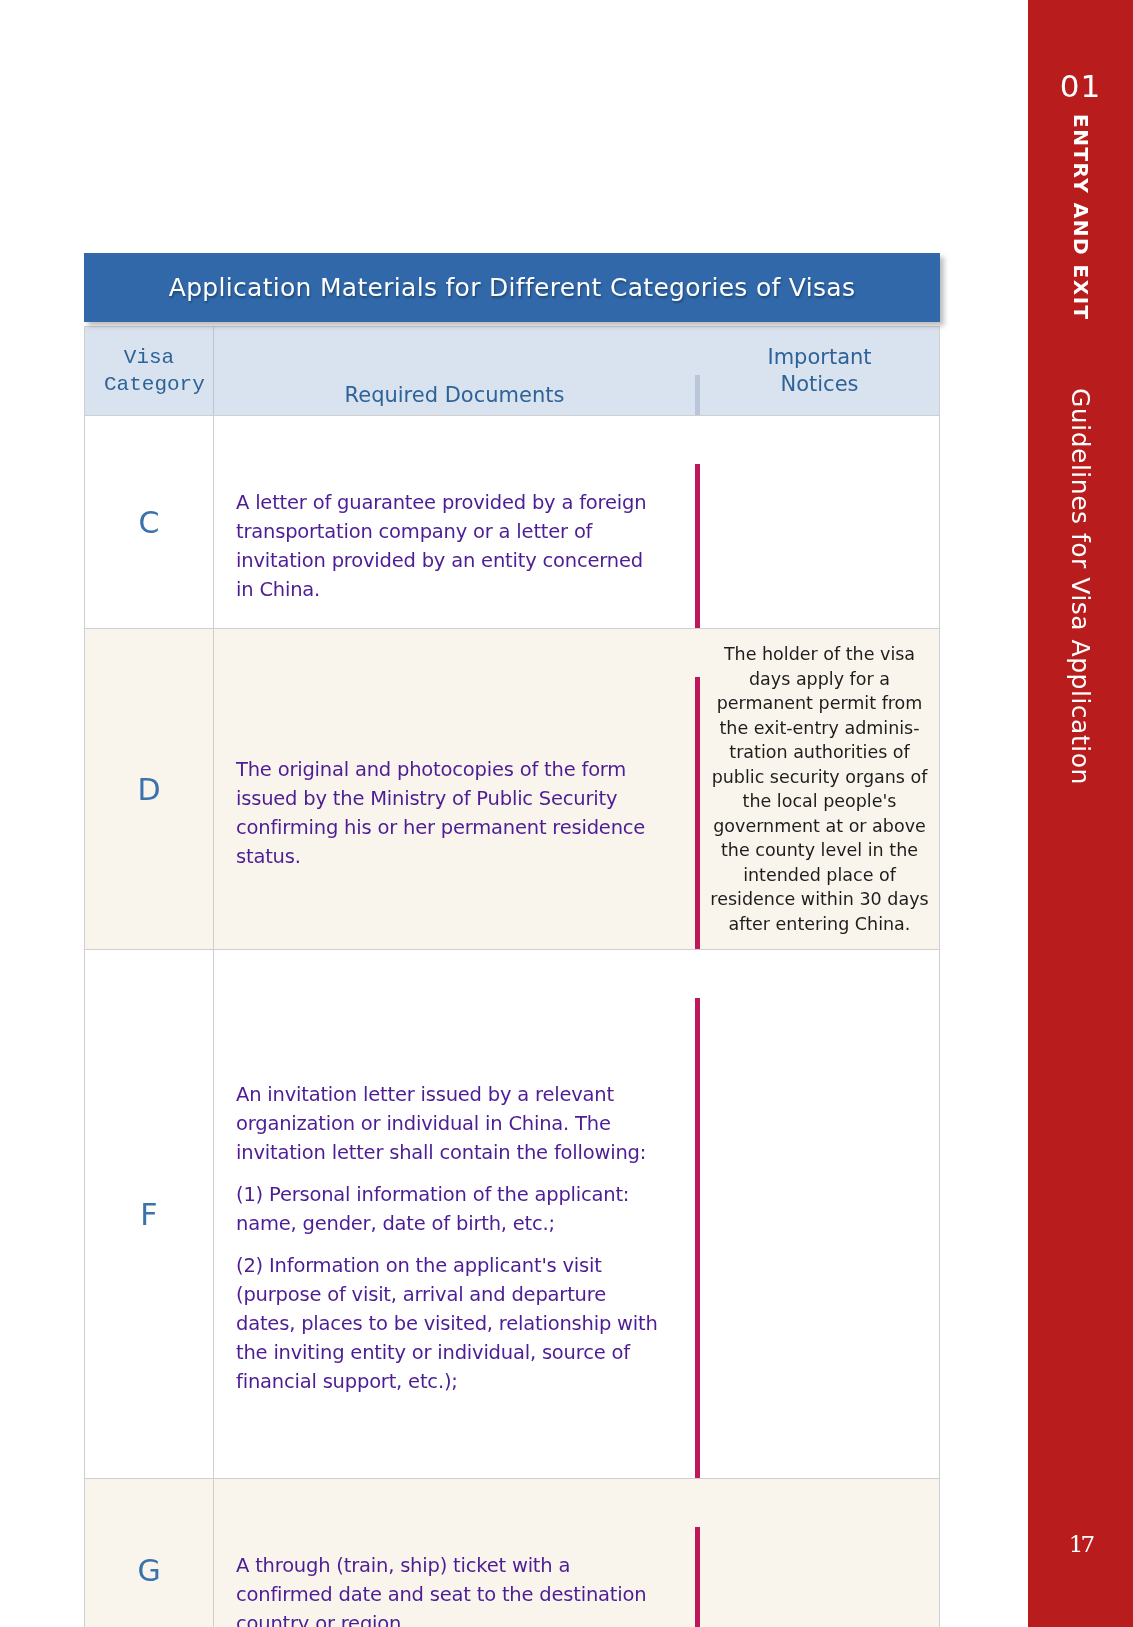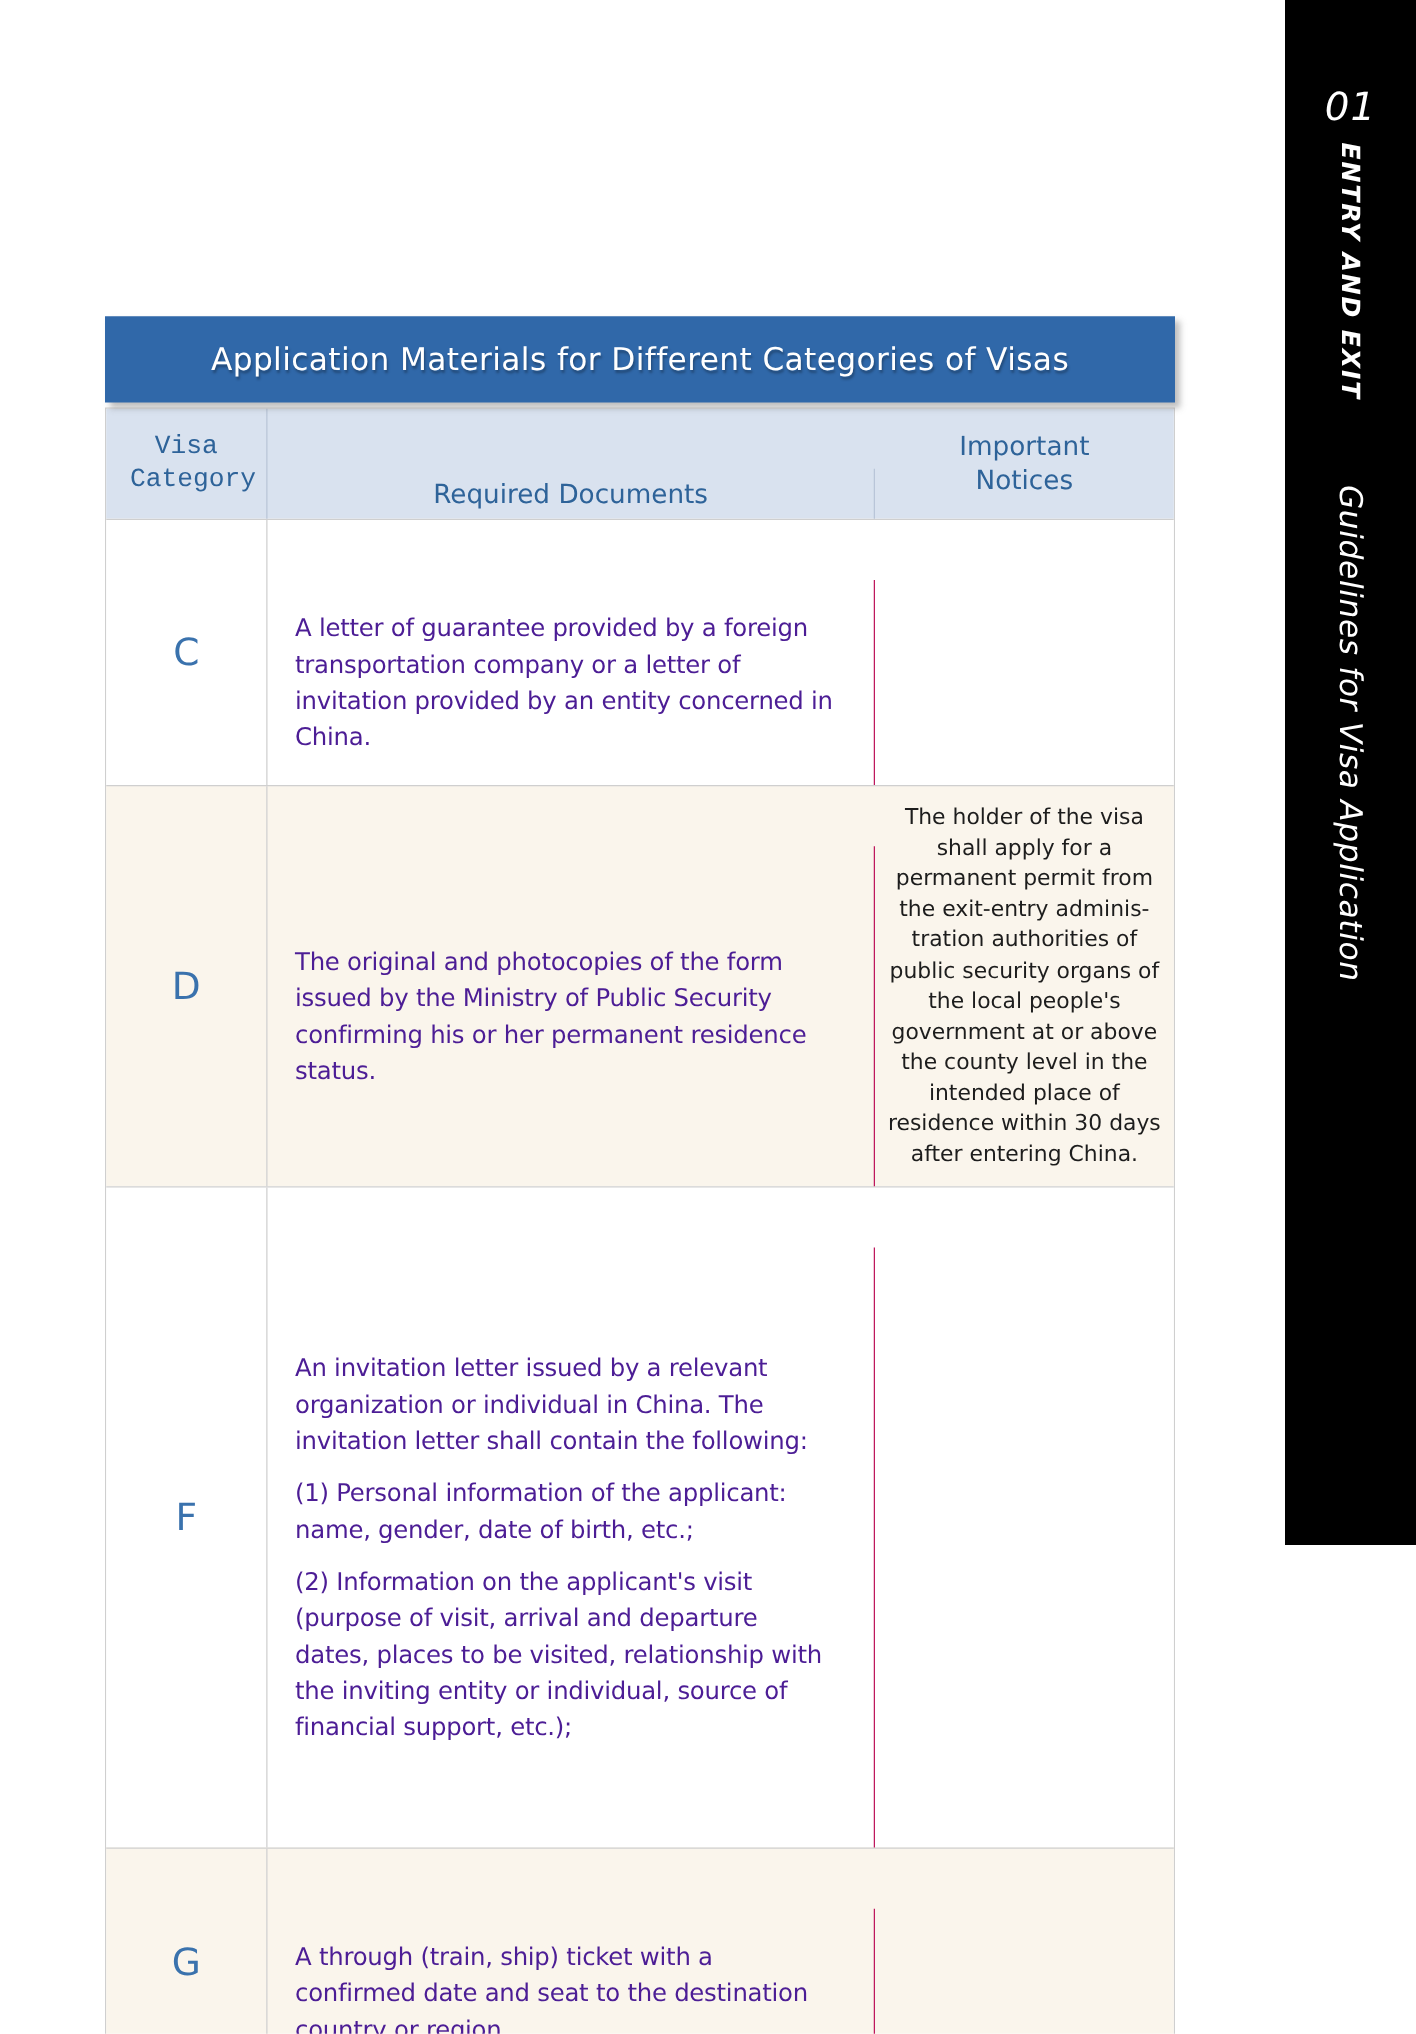--- a/index.html
+++ b/index.html
@@ -7,23 +7,22 @@
   body {
     width: 1133px; height: 1627px;
     position: relative;
     font-family: "DejaVu Sans", "Liberation Sans", sans-serif;
     overflow: hidden;
   }
 
   
   .sidebar {
     position: absolute; top: 0; right: 0;
-    width: 105px; height: 1236px;
-    background: #000000;
-    font-style: italic;
+    width: 105px; height: 1627px;
+    background: #b91c1c;
   }
   .chapter-number {
     position: absolute; top: 68px; left: 0;
     width: 100%; text-align: center;
     color: #ffffff; font-size: 31px; letter-spacing: 1px;
   }
   .chapter-title {
     position: absolute; top: 114px; left: 50%;
     transform: translateX(-50%);
     writing-mode: vertical-rl;
@@ -62,21 +61,21 @@
     position: relative; z-index: 2;
   }
   .table-grid {
     border: 1px solid #cfcfcf;
     background: #ffffff;
     position: relative; z-index: 1;
   }
   .trow { display: flex; }
   .trow + .trow { border-top: 1px solid #cfcfcf; }
   .cell-cat   { width: 129px; flex: 0 0 129px; display: flex; align-items: center; justify-content: center; border-right: 1px solid #cfcfcf; }
-  .cell-doc   { width: 486px; flex: 0 0 486px; border-right: 1px solid #be185d;
+  .cell-doc   { width: 486px; flex: 0 0 486px; border-right: 5px solid #be185d;
                 display: flex; flex-direction: column; justify-content: center;
                 padding: 24px 30px 24px 22px; margin-top: 48px; }
   .cell-note  { width: 241px; flex: 1;
                 display: flex; flex-direction: column; justify-content: center;
                 align-items: center; padding: 10px 6px; }
 
   .header-row { background: #D9E2EF; min-height: 68px; }
   .header-row .cell-cat, .header-row .cell-doc, .header-row .cell-note {
     border-right-color: #b9c5d8;
     color: #2E6399; font-size: 21px;
@@ -137,21 +136,21 @@
 
     <div class="trow row-d">
       <div class="cell-cat">
         <span class="cat-letter">D</span>
       </div>
       <div class="cell-doc">
         <div class="doc-par">The original and photocopies of the form issued by the Ministry of Public Security confirming his or her permanent residence status.</div>
       </div>
       <div class="cell-note">
         <div class="note-line">The holder of the visa</div>
-        <div class="note-line">shall apply for a</div>
+        <div class="note-line">days apply for a</div>
         <div class="note-line">permanent permit from</div>
         <div class="note-line">the exit-entry adminis-</div>
         <div class="note-line">tration authorities of</div>
         <div class="note-line">public security organs of</div>
         <div class="note-line">the local people's</div>
         <div class="note-line">government at or above</div>
         <div class="note-line">the county level in the</div>
         <div class="note-line">intended place of</div>
         <div class="note-line">residence within 30 days</div>
         <div class="note-line">after entering China.</div>

